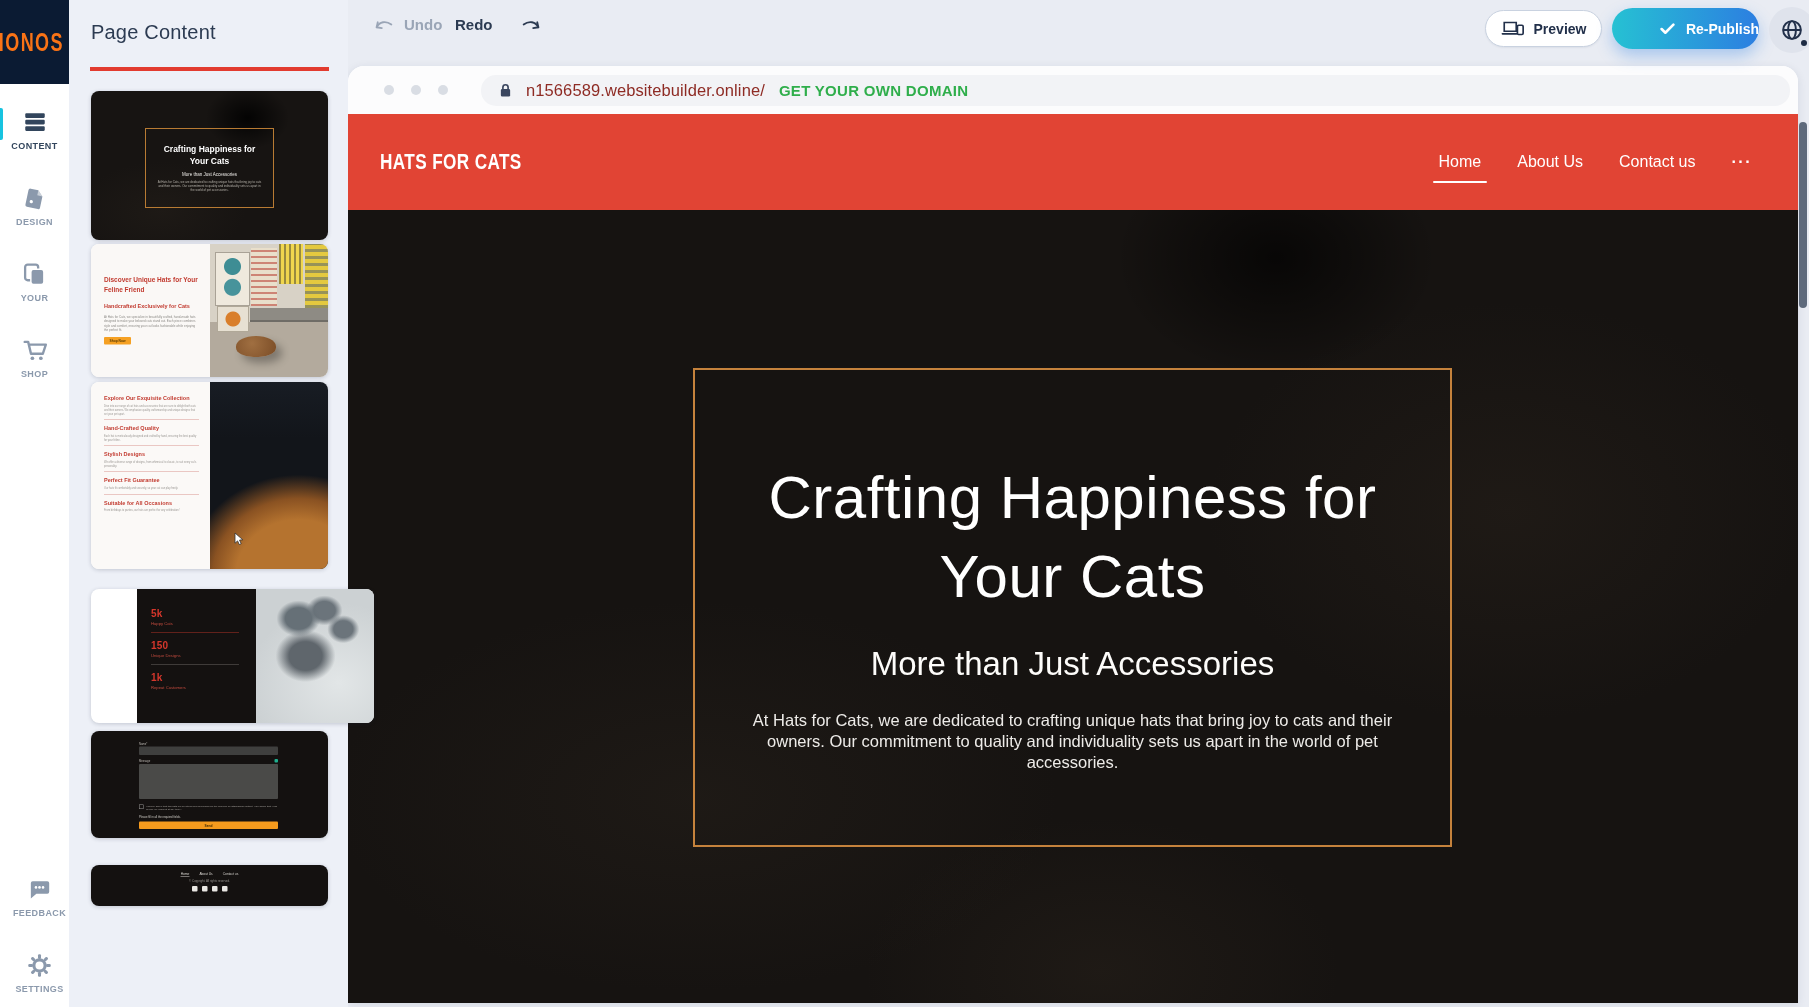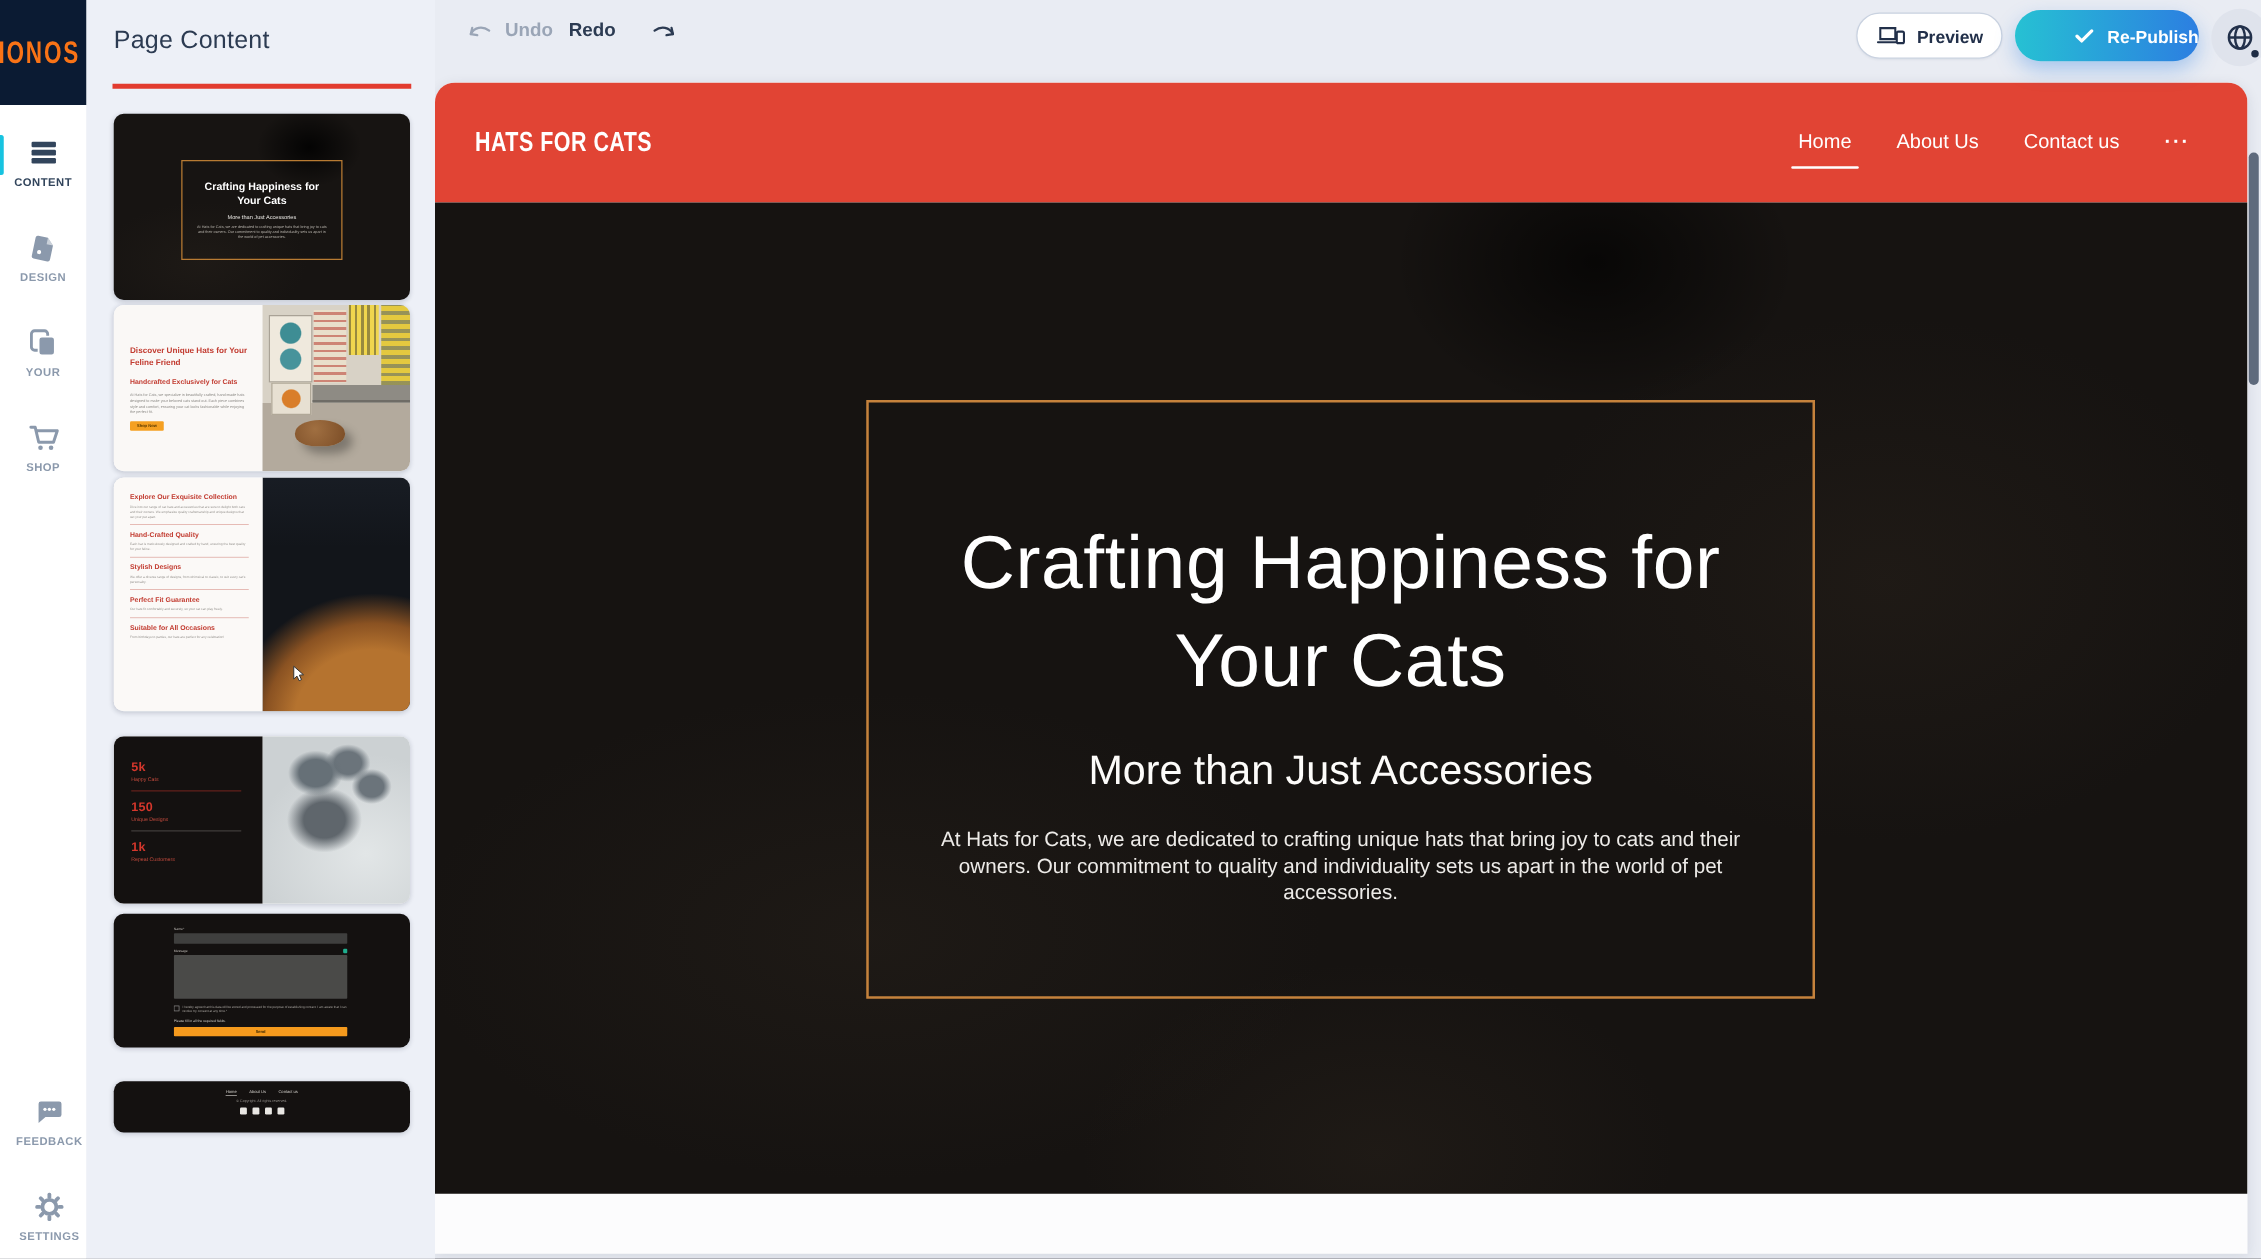--- a/index.html
+++ b/index.html
@@ -51,21 +51,21 @@
   
   .t3{height:187px;display:flex;margin-bottom:20px;}
   .t3-left{width:119px;background:#fbf9f7;position:relative;overflow:hidden;}
   .t3-left .x2{width:238px;padding:26px 22px 0 26px;}
   .t3-sec-title{color:#c23b30;font-size:11px;font-weight:700;}
   .t3-sec-body{font-size:5.2px;color:#9a9793;line-height:1.55;margin-top:5px;}
   .t3-hr{border:none;border-top:1px solid #d8958e;margin:8px 0 10px;}
   .t3-photo{flex:1;background:radial-gradient(140% 80% at 75% 104%,#b5732f 0 38%,#8a5222 52%,rgba(18,21,26,0) 68%),linear-gradient(rgba(95,115,150,.08),rgba(0,0,0,0) 30%),#12151a;}
   .t3-cursor{position:absolute;left:143px;top:150px;z-index:3;}
   
-  .t4{height:134px;display:flex;margin-bottom:8px;}
+  .t4{height:134px;display:flex;margin-bottom:8px;padding-left:46px;}
   .t4-left{width:119px;background:#141110;position:relative;overflow:hidden;}
   .t4-left .x2{width:238px;padding:38px 34px 0 28px;}
   .t4-val{color:#d5372c;font-size:20px;font-weight:700;letter-spacing:.5px;}
   .t4-lbl{color:#c14a3d;font-size:8.4px;margin-top:3px;}
   .t4-hr-red{border:none;border-top:1.5px solid #b03226;margin:13px 0 14px;}
   .t4-hr-gray{border:none;border-top:1px solid #6b6763;margin:13px 0 14px;}
   .t4-photo{flex:1;background:radial-gradient(22px 18px at 36% 22%,#667077 0 60%,rgba(0,0,0,0) 100%),radial-gradient(18px 15px at 58% 16%,#6b747b 0 60%,rgba(0,0,0,0) 100%),radial-gradient(16px 14px at 74% 30%,#6b747b 0 60%,rgba(0,0,0,0) 100%),radial-gradient(30px 26px at 42% 50%,#5f666c 0 55%,rgba(0,0,0,0) 100%),radial-gradient(90px 80px at 70% 70%,#e2e6e7,rgba(0,0,0,0)),#ccd1d3;}
   
   .t5{height:107px;background:#141110;margin-bottom:27px;position:relative;}
   .t5-form{position:absolute;left:48px;top:5px;width:139px;overflow:hidden;height:102px;}
@@ -375,20 +375,37 @@
     <svg viewBox="0 0 24 24" width="26" height="26" fill="none" stroke="currentColor" stroke-width="1.8">
       <circle cx="12" cy="12" r="8.2"></circle>
       <ellipse cx="12" cy="12" rx="3.6" ry="8.2"></ellipse>
       <path d="M3.8 12 h16.4"></path>
     </svg>
   </span>
   <span class="globe-dot"></span>
 </div>
 
 <div class="frame">
+  <div class="chrome">
+    <div class="dots">
+      <span class="dot"></span>
+      <span class="dot"></span>
+      <span class="dot"></span>
+    </div>
+    <div class="urlpill">
+      <span>
+        <svg viewBox="0 0 14 16" width="13" height="15">
+          <rect x="2" y="6.5" width="10" height="8" rx="1.5" fill="#3a465f"></rect>
+          <path d="M4.2 6.5 V4.6 a2.8 2.8 0 0 1 5.6 0 V6.5" fill="none" stroke="#3a465f" stroke-width="1.8"></path>
+        </svg>
+      </span>
+      <span class="url-text">n1566589.websitebuilder.online/</span>
+      <span class="domain-cta">GET YOUR OWN DOMAIN</span>
+    </div>
+  </div>
 
   <div class="sitehead">
     <span class="brand">HATS FOR CATS</span>
     <div class="sitenav">
       <span class="navlink active">Home</span>
       <span class="navlink">About Us</span>
       <span class="navlink">Contact us</span>
       <span class="nav-more">···</span>
     </div>
   </div>

